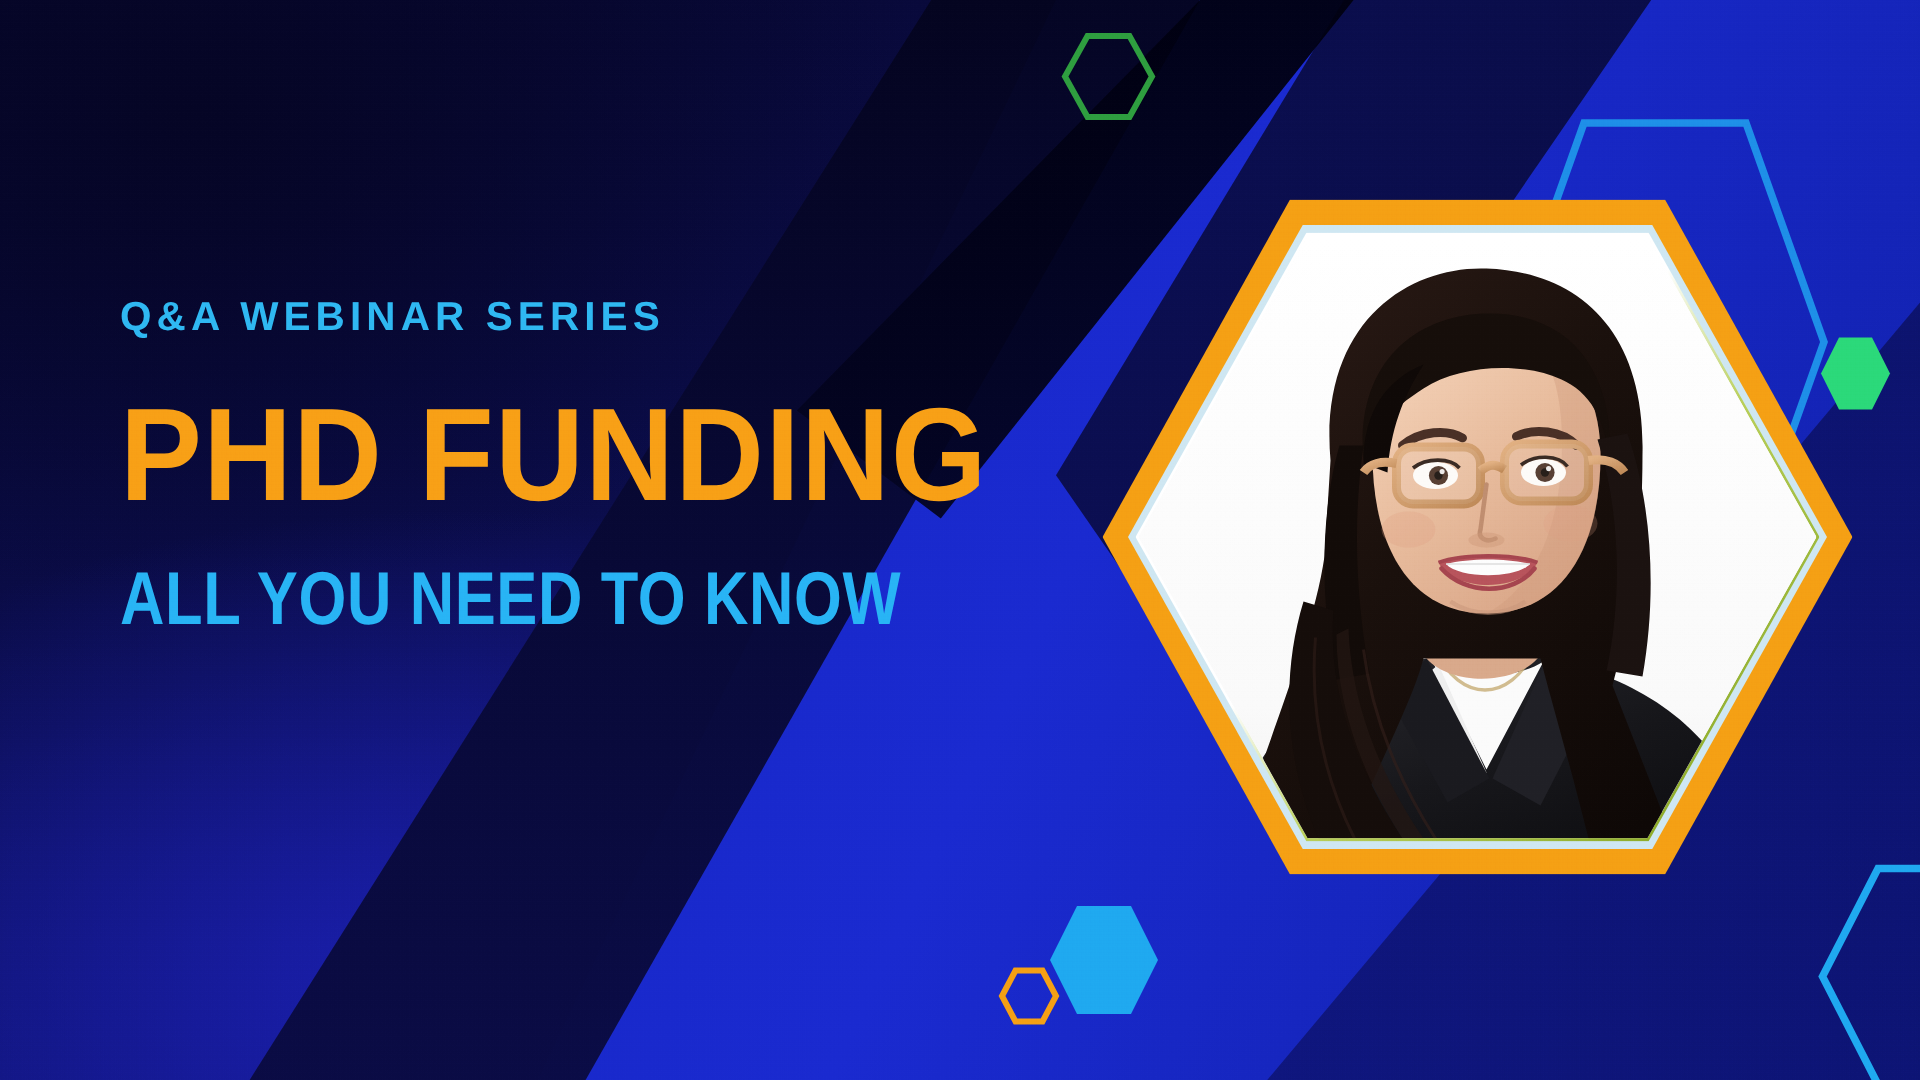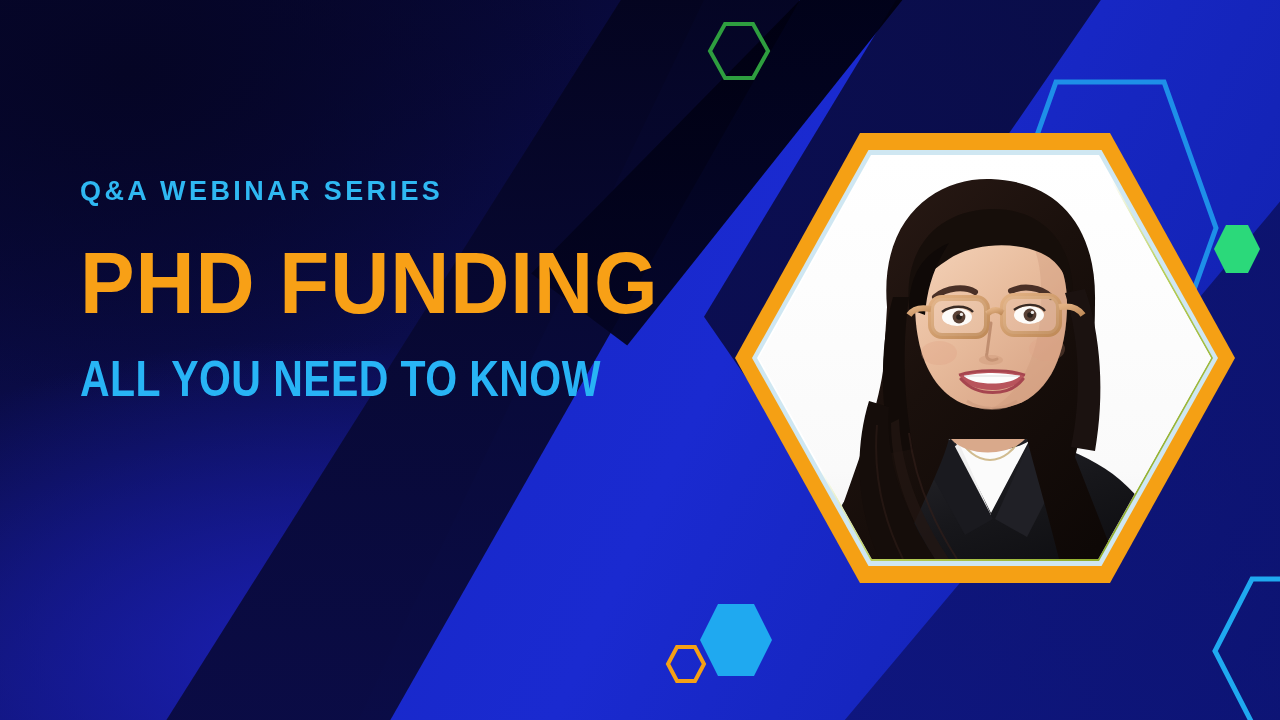--- a/index.html
+++ b/index.html
@@ -127,21 +127,21 @@
   .hex-green { inset:22px; background:linear-gradient(135deg,#ffffff 0%, #ffffff 44%, #b9cf5a 60%, #7a9c14 100%); }
   .hex-photo { inset:24px; overflow:hidden; background:#fdfdfd; }
 
   
   .photo-svg { position:absolute; left:0; top:0; width:100%; height:100%; }
 
   
   .l-bg   { z-index:1; }
   .l-deco { z-index:2; }
   .l-port { z-index:3; }
-  .l-text { z-index:4; }
+  .l-text { z-index:4;margin-top:20px; }
   .l-grain{ z-index:5; pointer-events:none; }
 </style>
 </head>
 <body>
 
 <div id="stage">
 
   <div class="l-bg">
     <div class="bg-base"></div>
     <div class="bg-right"></div>

